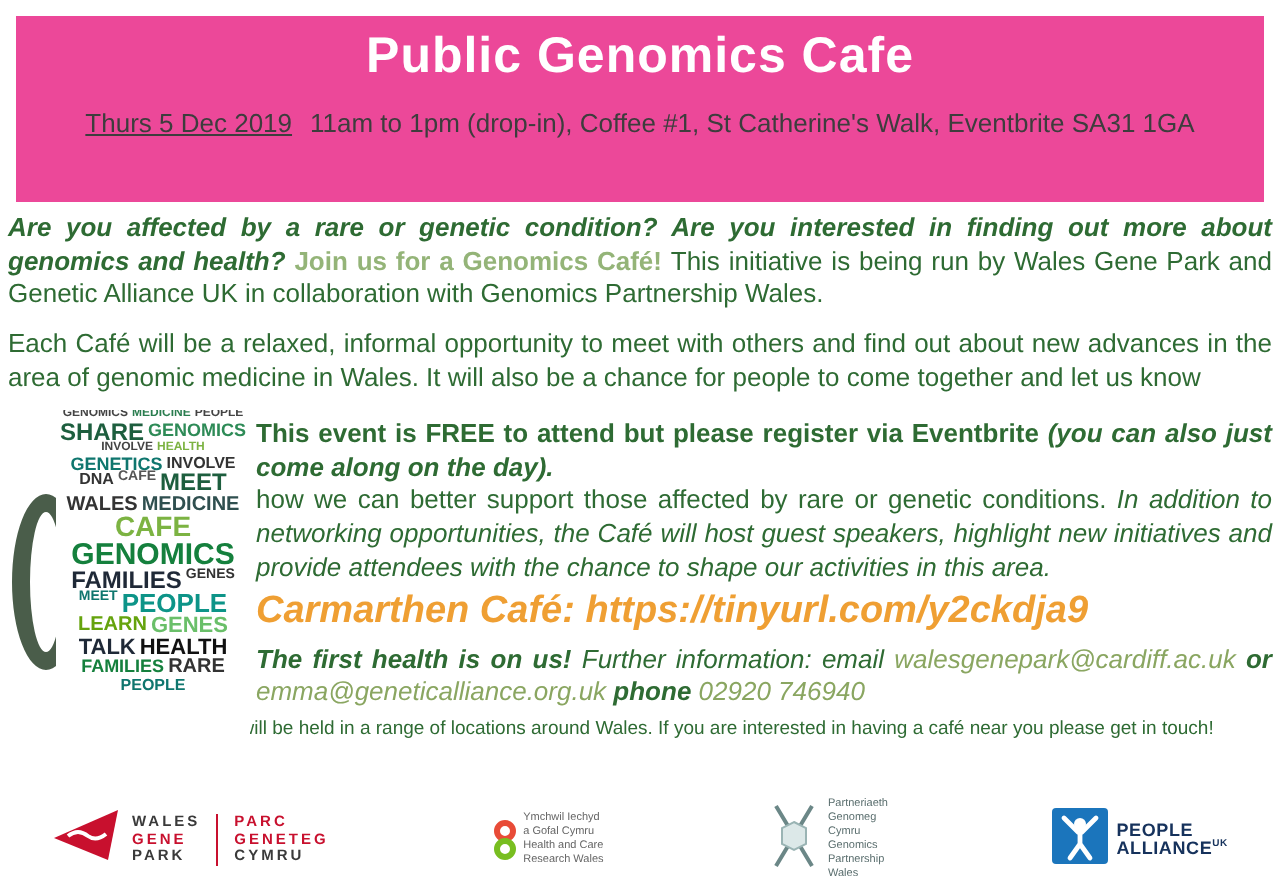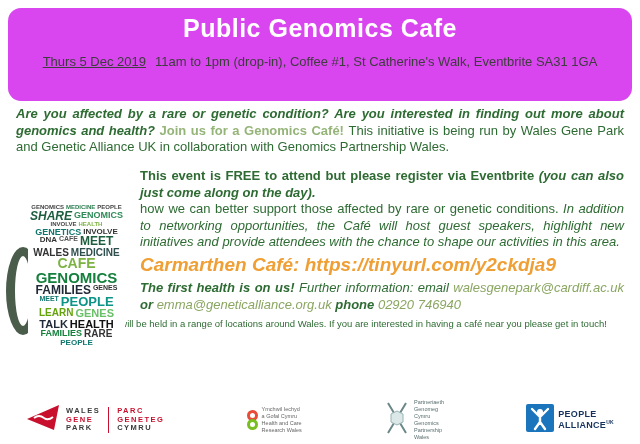--- a/index.html
+++ b/index.html
@@ -3,29 +3,29 @@
 <meta charset="utf-8">
 <style>
   * { margin:0; padding:0; box-sizing:border-box; }
   body { background:#e8e8e8; font-family:"Liberation Sans", sans-serif; }
   .page {
     position:relative; width:640px; height:444px; background:#ffffff;
     overflow:hidden; margin:0 auto;
   }
   
   .banner {
-    margin:8px 8px 0 8px; height:93px; background:#d946ef; text-align:center;border-radius:13px;
+    margin:8px 8px 0 8px; height:93px; background:#ec4899; text-align:center;
   }
   .banner-title {
     color:#ffffff; font-weight:bold; font-size:25px; letter-spacing:.5px; padding-top:6px;
   }
   .event-line { font-size:13px; color:#3d3d3d; margin-top:11px; white-space:nowrap; }
   .event-date { text-decoration:underline; margin-right:9px; font-weight:500; }
   
-  .content { margin:0 16px; color:#2e6b33; font-size:13px; line-height:1.28; }
+  .content { margin:0 4px; color:#2e6b33; font-size:13px; line-height:1.28; }
   .para { text-align:justify; }
   .p1 { margin-top:5px; }
   .p2full { margin-top:8px; }
   .wrapblock { margin-left:124px; }
   .bi { font-weight:bold; font-style:italic; }
   .b  { font-weight:bold; }
   .i  { font-style:italic; }
   .sage { color:#94b478; font-weight:bold; }
   .p3 { margin-top:12px; }
   .cardiff-line { margin-top:7px; color:#c41f1f; font-size:13.5px; }
@@ -74,20 +74,21 @@
     <div class="event-line">
       <span class="event-date">Thurs 5 Dec 2019</span><span>11am to 1pm (drop-in), Coffee #1, St Catherine's Walk, Eventbrite SA31 1GA</span>
     </div>
   </div>
 
   <div class="content">
     <div class="para p1">
       <span class="bi">Are you affected by a rare or genetic condition? Are you interested in finding out more about genomics and health? </span><span class="sage">Join us for a Genomics Café! </span><span>This initiative is being run by Wales Gene Park and Genetic Alliance UK in collaboration with Genomics Partnership Wales.</span>
     </div>
 
+    <div class="para p2full">Each Café will be a relaxed, informal opportunity to meet with others and find out about new advances in the area of genomic medicine in Wales. It will also be a chance for people to come together and let us know</div>
 
     <div class="wrapblock">
       <div class="para p3">
         <span class="b">This event is FREE to attend but please register via Eventbrite </span><span class="bi">(you can also just come along on the day).</span>
       </div>
 
       <div class="para">
         <span>how we can better support those affected by rare or genetic conditions. </span><span class="i">In addition to networking opportunities, the Café will host guest speakers, highlight new initiatives and provide attendees with the chance to shape our activities in this area.</span>
       </div>
 
@@ -102,21 +103,21 @@
 
     <div class="footnote">The Genomics Café will be held in a range of locations around Wales. If you are interested in having a café near you please get in touch!</div>
   </div>
 
   <div class="cup">
     <div class="cup-handle"></div>
     <div class="cup-body">
         <span style="font-size: 6px; color: rgb(68, 68, 68);">GENOMICS</span>
         <span style="font-size: 6px; color: rgb(42, 125, 79);">MEDICINE</span>
         <span style="font-size: 6px; color: rgb(68, 68, 68);">PEOPLE</span>
-        <span style="font-size: 12px; color: rgb(29, 94, 62); font-style: italic;">SHARE</span>
+        <span style="font-size: 12px; color: rgb(29, 94, 62);">SHARE</span>
         <span style="font-size: 9px; color: rgb(46, 139, 87);">GENOMICS</span>
         <span style="font-size: 6px; color: rgb(68, 68, 68);">INVOLVE</span>
         <span style="font-size: 6px; color: rgb(124, 179, 66);">HEALTH</span>
         <span style="font-size: 9px; color: rgb(15, 118, 110);">GENETICS</span>
         <span style="font-size: 8px; color: rgb(51, 51, 51);">INVOLVE</span>
         <span style="font-size: 8px; color: rgb(51, 51, 51);">DNA</span>
         <span style="font-size: 7px; color: rgb(85, 85, 85);">CAFE</span>
         <span style="font-size: 12px; color: rgb(29, 94, 62);">MEET</span>
         <span style="font-size: 10px; color: rgb(51, 51, 51);">WALES</span>
         <span style="font-size: 10px; color: rgb(47, 79, 79);">MEDICINE</span>

